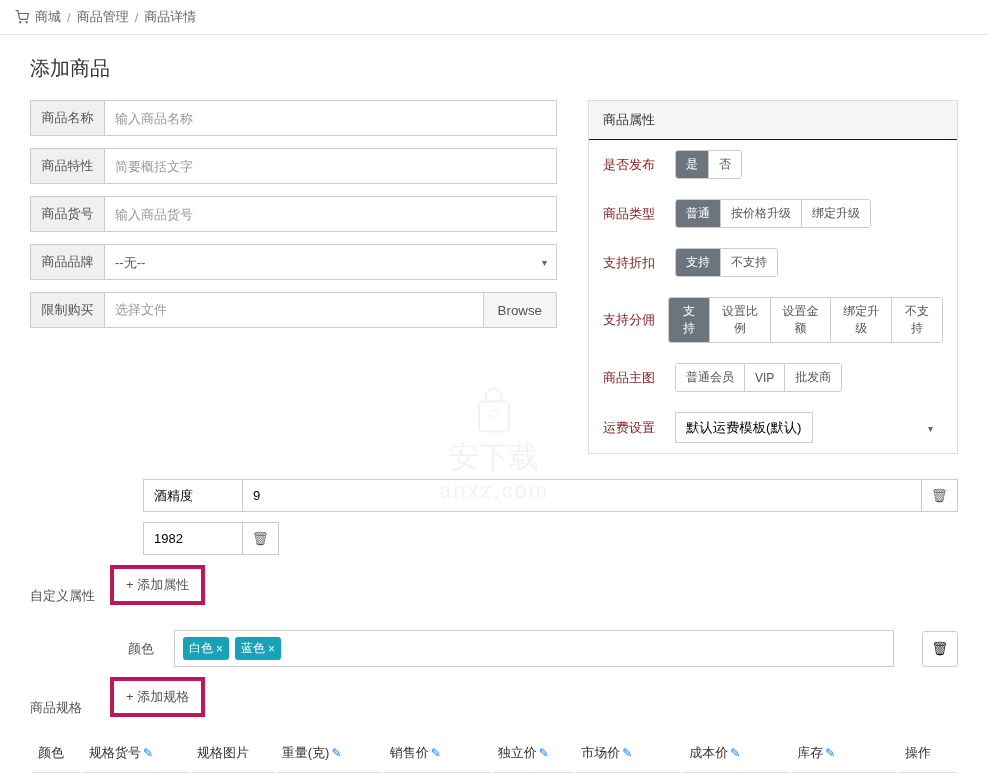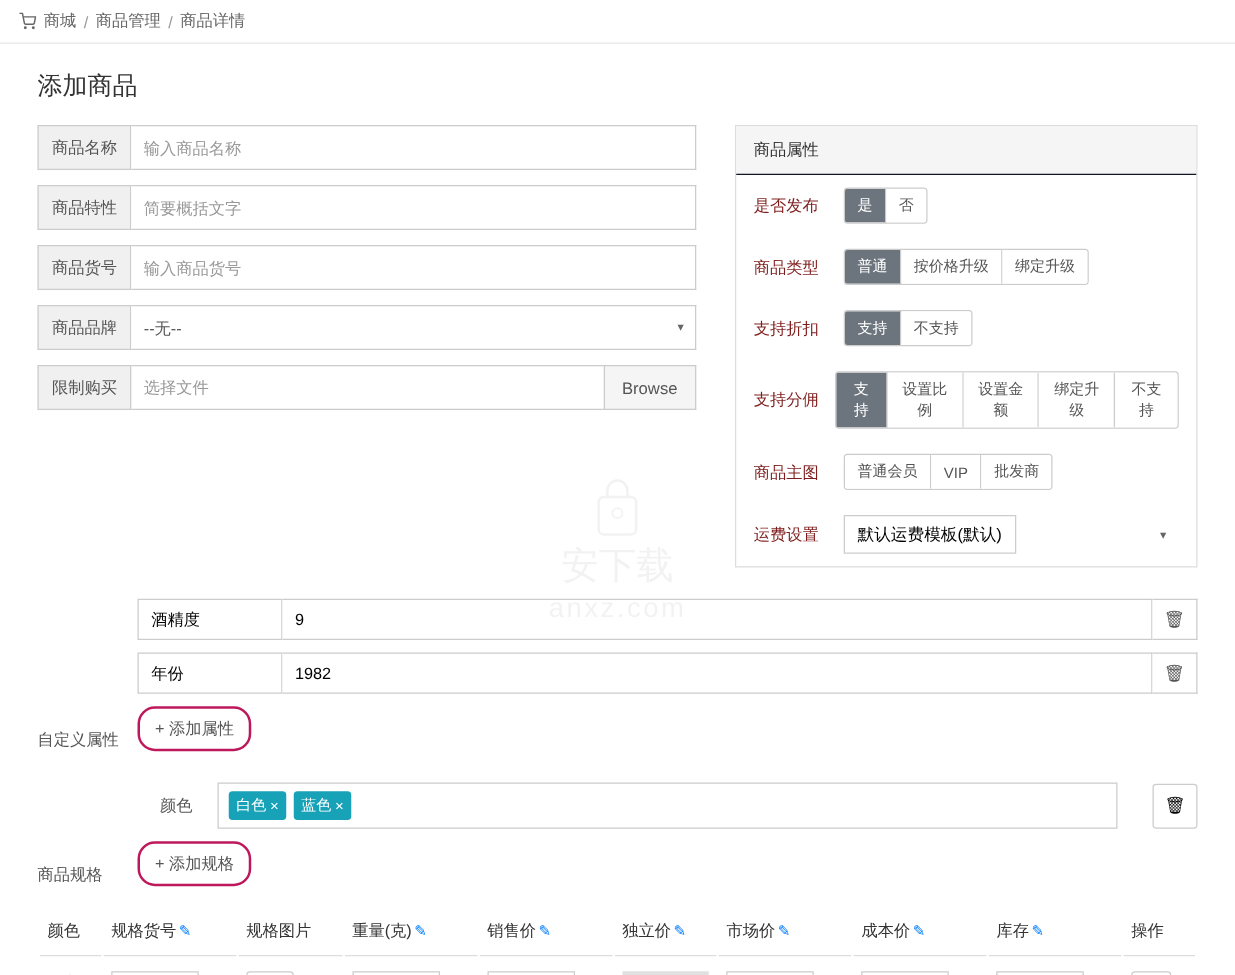--- a/index.html
+++ b/index.html
@@ -30,24 +30,24 @@
 .btn-group button:last-child { border-right: none; }
 .btn-group button.active { background: #6c757d; color: #fff; }
 .full-select { flex: 1; border: 1px solid #ccc; padding: 7px 10px; background: #fff; appearance: none; position: relative; }
 .full-select-wrap { flex: 1; position: relative; }
 .full-select-wrap::after { content: "▾"; position: absolute; right: 10px; top: 50%; transform: translateY(-50%); color: #666; pointer-events: none; font-size: 10px; }
 .section-row { display: flex; align-items: flex-end; margin-bottom: 10px; }
 .section-label { width: 80px; padding-top: 8px; color: #555; }
 .attr-inputs { flex: 1; }
 .attr-input-row { display: flex; margin-bottom: 10px; }
 .attr-input-row input { border: 1px solid #ccc; padding: 8px 10px; font-size: 13px; }
-.attr-input-row input:first-child { width: 116px; }
+.attr-input-row input:first-child { width: 100px; margin-left: 33px; }
 .attr-input-row input:nth-child(2) { flex: 1; border-left: none; }
 .del-btn { width: 36px; border: 1px solid #ccc; border-left: none; background: #fff; cursor: pointer; color: #555; }
-.add-btn { border: 2px solid #be185d; background: #fff; padding: 7px 12px; cursor: pointer; color: #555; font-size: 13px; border-radius: 14px; }
+.add-btn { border: 4px solid #be185d; background: #fff; padding: 7px 12px; cursor: pointer; color: #555; font-size: 13px; border-radius: 0; }
 .spec-row { display: flex; align-items: center; gap: 20px; margin-bottom: 10px; }
 .spec-label { color: #555; margin-left: 18px; }
 .tag-box { flex: 1; border: 1px solid #ccc; padding: 6px 8px; display: flex; gap: 6px; align-items: center; min-height: 36px; }
 .tag { background: #17a2b8; color: #fff; padding: 3px 6px; border-radius: 3px; font-size: 12px; display: inline-flex; align-items: center; gap: 3px; }
 .tag .x { cursor: pointer; }
 .spec-del { width: 36px; height: 36px; border: 1px solid #ccc; background: #fff; cursor: pointer; margin-left: 8px; border-radius: 3px; }
 .spec-table { width: 100%; margin-top: 15px; }
 .spec-table th { text-align: left; padding: 10px 6px; font-weight: normal; color: #333; border-bottom: 1px solid #ddd; font-size: 13px; }
 .spec-table td { padding: 10px 6px; vertical-align: top; }
 .edit-icon { color: #007bff; cursor: pointer; font-size: 12px; margin-left: 2px; }
@@ -169,21 +169,20 @@
 
     <div class="section-row">
       <div class="section-label">自定义属性</div>
       <div class="attr-inputs">
         <div class="attr-input-row">
           <input value="酒精度" style="">
           <input value="9" style="">
           <button class="del-btn"><span>🗑</span></button>
         </div>
         <div class="attr-input-row">
-          <input value="年份" style="">
           <input value="1982" style="">
           <button class="del-btn"><span>🗑</span></button>
         </div>
         <button class="add-btn">+ 添加属性</button>
       </div>
     </div>
 
     <div style="height:15px;"></div>
 
     <div class="section-row">

